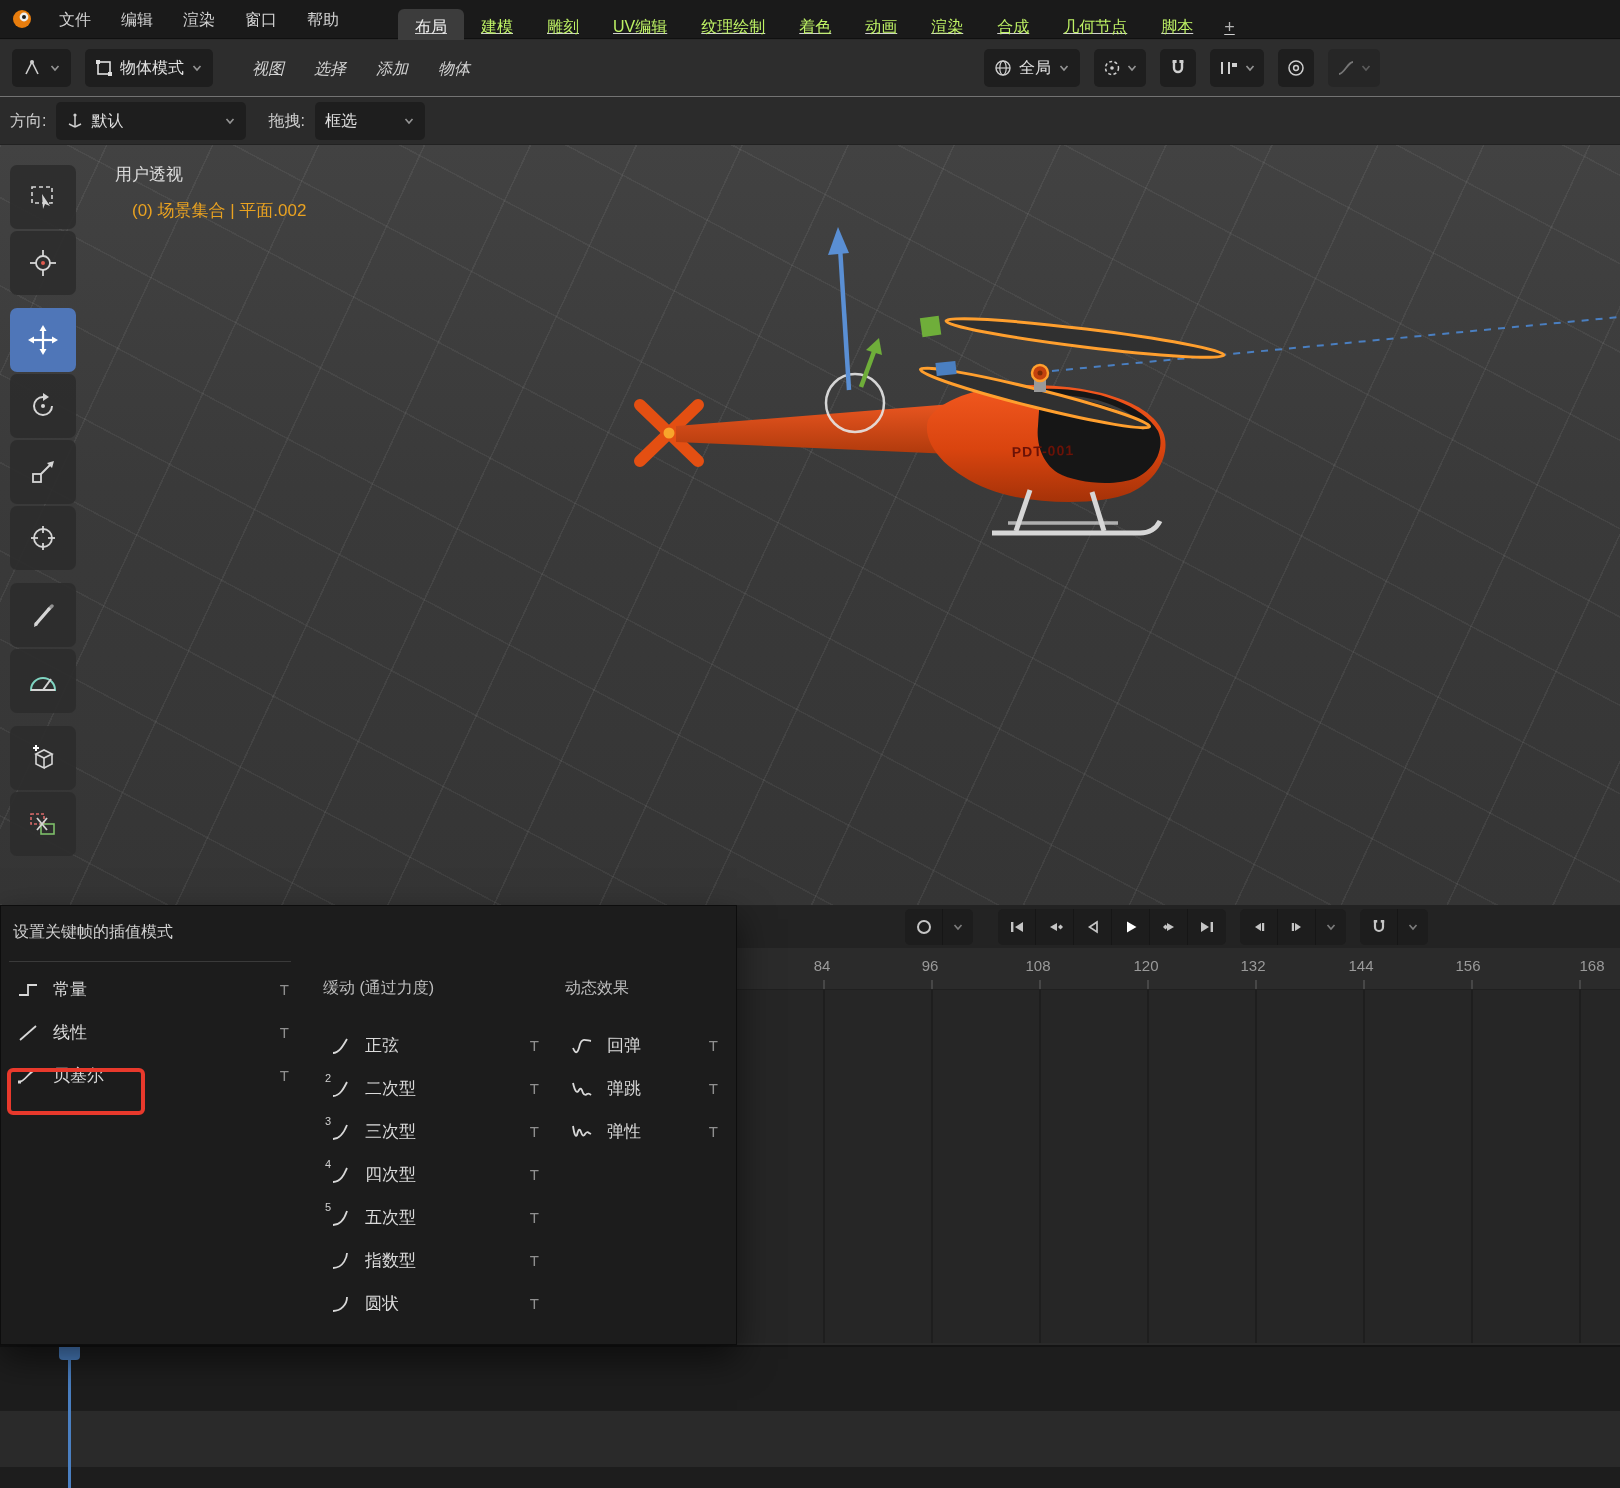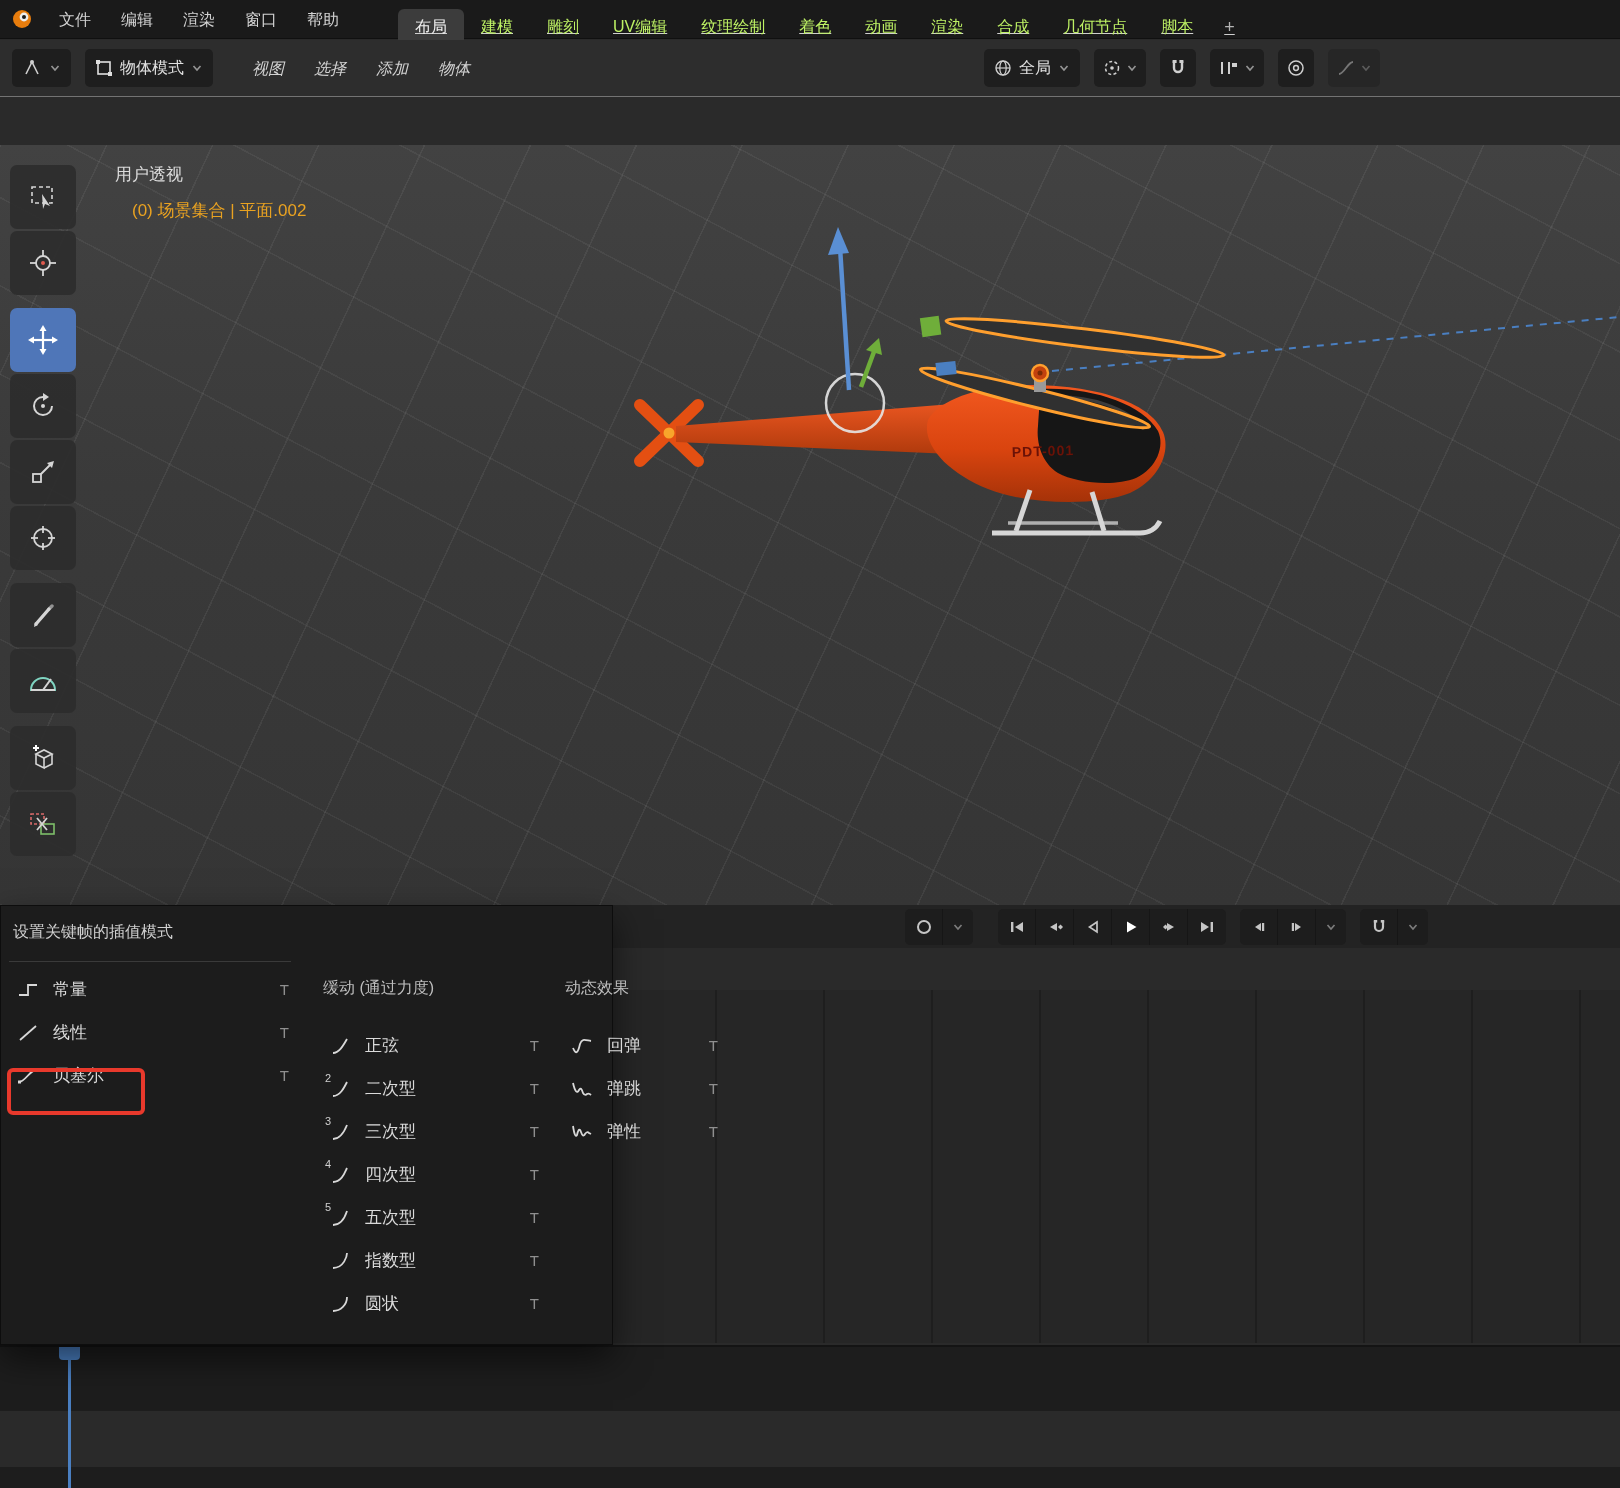--- a/index.html
+++ b/index.html
@@ -54,21 +54,21 @@
   .ruler-ticks{position:absolute;left:0;bottom:0;width:100%;height:9px;
      background:repeating-linear-gradient(90deg,#474747 0 2px,transparent 2px 108px);background-position-x:67px;}
   .dope{position:absolute;left:0;top:990px;width:100%;height:353px;background:#262626;
      background-image:repeating-linear-gradient(90deg,rgba(0,0,0,.22) 0 2px,transparent 2px 108px);background-position-x:67px;}
   .bottom-ed{position:absolute;left:0;top:1345px;width:100%;height:143px;background:#1d1d1d;border-top:2px solid #141414;}
   .bottom-band{position:absolute;left:0;top:64px;width:100%;height:56px;background:#2a2a2a;}
   .playhead{position:absolute;left:68px;top:0;width:3px;height:143px;background:#4a7fc1;}
   .playhead-cap{position:absolute;left:59px;top:0;width:21px;height:13px;background:#4a7fc1;border-radius:0 0 4px 4px;}
 
   
-  .popup{position:absolute;left:0;top:905px;width:613px;height:440px;background:#1c1c1c;border:1px solid #0d0d0d;
+  .popup{position:absolute;left:0;top:905px;width:737px;height:440px;background:#1c1c1c;border:1px solid #0d0d0d;
      box-shadow:0 14px 34px rgba(0,0,0,.55);z-index:20;}
   .popup-title{position:absolute;left:12px;top:16px;font-size:16px;color:#cfcfcf;}
   .popup-sep{position:absolute;left:8px;top:55px;width:282px;border-top:1px solid #3a3a3a;}
   .pcol{position:absolute;top:62px;}
   .pcol-h{font-size:16px;color:#bdbdbd;line-height:40px;margin-bottom:16px;padding-left:4px;}
   .prow{height:43px;display:flex;align-items:center;gap:12px;padding:0 8px;font-size:17px;color:#dadada;}
   .prow .sc{margin-left:auto;color:#8f8f8f;font-size:15px;}
   .ipo-ico{width:26px;display:flex;align-items:center;justify-content:center;position:relative;}
   .ipo-ico sup{position:absolute;left:-2px;top:-7px;font-size:11px;color:#cfcfcf;}
   .redbox{position:absolute;left:6px;top:162px;width:138px;height:47px;border:4px solid #e8392c;border-radius:6px;pointer-events:none;z-index:30;}
@@ -185,20 +185,42 @@
         <svg width="20" height="20" viewBox="0 0 20 20">
             <path d="M3,16 C8,16 12,4 17,4" fill="none" stroke="#cfcfcf" stroke-width="1.8"></path>
           </svg>
         <svg class="chev-ic" width="12" height="12" viewBox="0 0 12 12">
             <path d="M2.5,4 L6,8 L9.5,4" fill="none" stroke="#bdbdbd" stroke-width="1.6"></path>
           </svg>
       </div>
     </div>
   </div>
 
+  <div class="opts">
+    <span class="lbl">方向:</span>
+    <div class="widget" style="width:190px;">
+      <svg width="18" height="18" viewBox="0 0 18 18">
+          <line x1="9" y1="15" x2="9" y2="3" stroke="#cfcfcf" stroke-width="1.5"></line>
+          <line x1="9" y1="15" x2="15" y2="12" stroke="#cfcfcf" stroke-width="1.5"></line>
+          <line x1="9" y1="15" x2="3" y2="12" stroke="#cfcfcf" stroke-width="1.5"></line>
+          <circle cx="9" cy="3" r="1.6" fill="#cfcfcf"></circle>
+        </svg>
+      <span>默认</span>
+      <svg class="chev-ic" style="margin-left:auto" width="12" height="12" viewBox="0 0 12 12">
+          <path d="M2.5,4 L6,8 L9.5,4" fill="none" stroke="#bdbdbd" stroke-width="1.6"></path>
+        </svg>
+    </div>
+    <span class="lbl" style="margin-left:22px;">拖拽:</span>
+    <div class="widget" style="width:110px;">
+      <span>框选</span>
+      <svg class="chev-ic" style="margin-left:auto" width="12" height="12" viewBox="0 0 12 12">
+          <path d="M2.5,4 L6,8 L9.5,4" fill="none" stroke="#bdbdbd" stroke-width="1.6"></path>
+        </svg>
+    </div>
+  </div>
 
   <div class="viewport">
     <div class="gridlines"></div>
 
     <svg width="1620" height="760" viewBox="0 0 1620 760" style="position:absolute;inset:0;">
       <defs>
         <linearGradient id="bodyGrad" x1="0" y1="0" x2="0" y2="1">
           <stop offset="0" stop-color="#f2581f"></stop>
             <stop offset=".55" stop-color="#d9440f"></stop>
             <stop offset="1" stop-color="#a53208"></stop>
@@ -422,20 +444,31 @@
           </svg>
       </div>
       <div class="tbtn" style="width:30px">
         <svg class="chev-ic" width="12" height="12" viewBox="0 0 12 12">
             <path d="M2.5,4 L6,8 L9.5,4" fill="none" stroke="#9d9d9d" stroke-width="1.6"></path>
           </svg>
       </div>
     </div>
   </div>
 
+  <div class="ruler">
+    <span class="fr" style="left:792px;">84</span>
+    <span class="fr" style="left:900px;">96</span>
+    <span class="fr" style="left:1008px;">108</span>
+    <span class="fr" style="left:1116px;">120</span>
+    <span class="fr" style="left:1223px;">132</span>
+    <span class="fr" style="left:1331px;">144</span>
+    <span class="fr" style="left:1438px;">156</span>
+    <span class="fr" style="left:1562px;">168</span>
+    <div class="ruler-ticks"></div>
+  </div>
   <div class="dope"></div>
 
   <div class="bottom-ed">
     <div class="bottom-band"></div>
     <div class="playhead"></div>
     <div class="playhead-cap"></div>
   </div>
 
   <div class="popup">
     <div class="popup-title">设置关键帧的插值模式</div>

